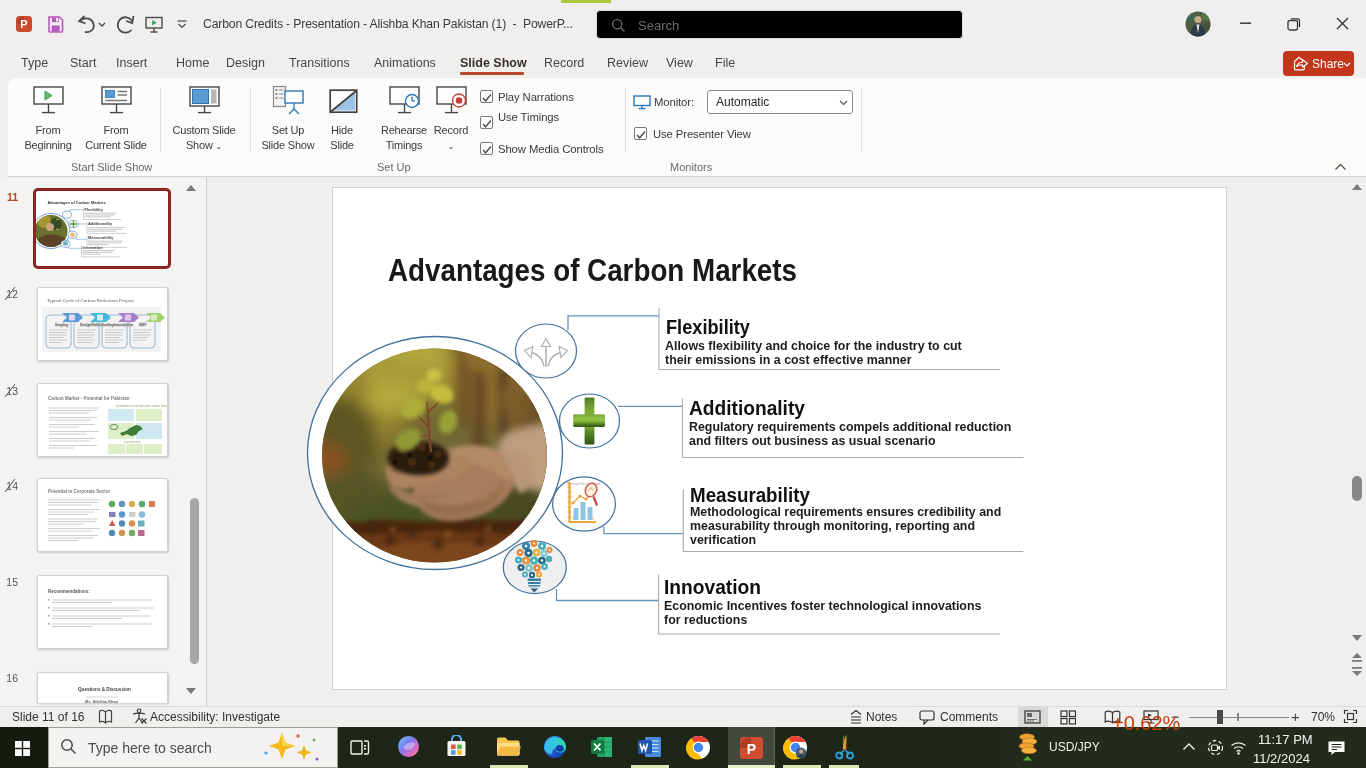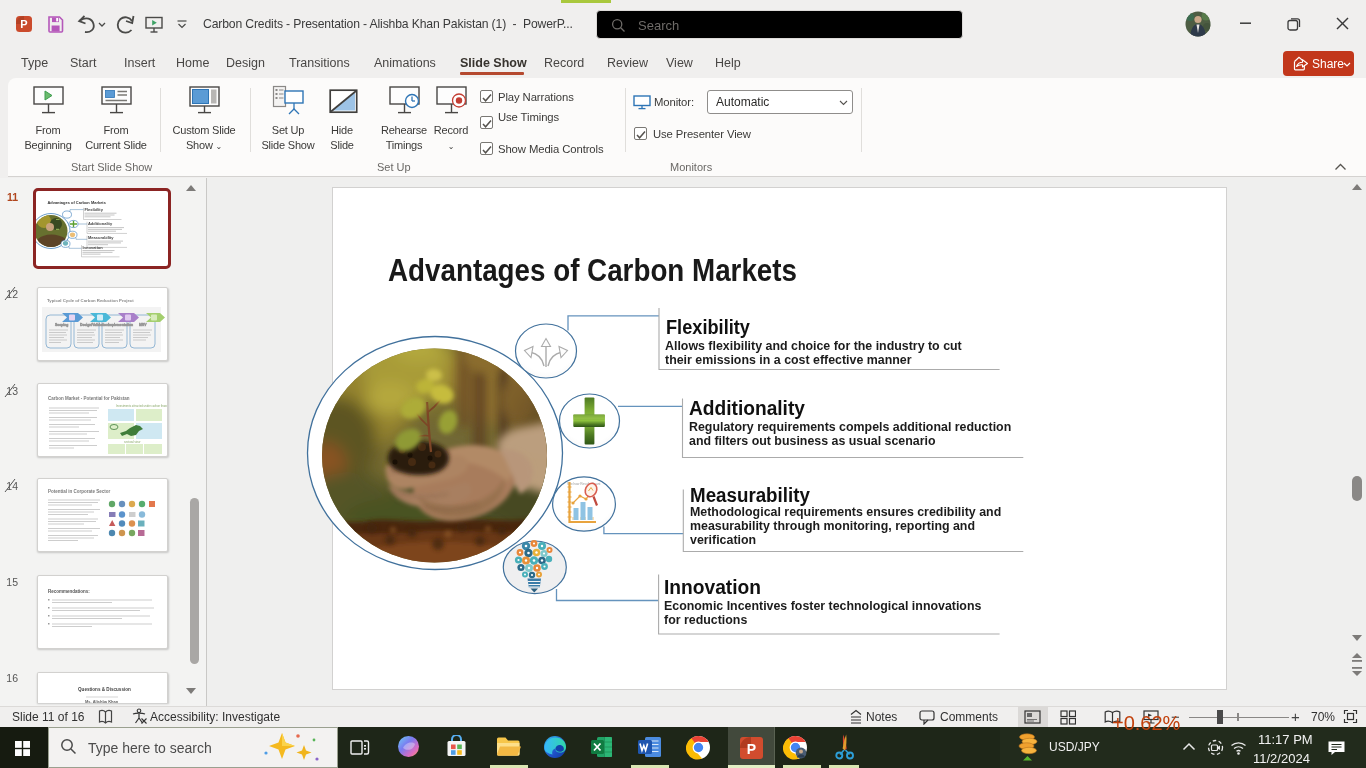--- a/index.html
+++ b/index.html
@@ -114,30 +114,30 @@
     <path d="M4 1.8 h6.5 a2 2 0 0 1 2 2 V10" fill="none" stroke="#3a3a3a" stroke-width="1.3"></path>
   </svg>
   <svg class="abs" style="left:1336px;top:17px" width="13" height="13" viewBox="0 0 13 13">
     <line x1="1" y1="1" x2="12" y2="12" stroke="#3a3a3a" stroke-width="1.4"></line>
     <line x1="12" y1="1" x2="1" y2="12" stroke="#3a3a3a" stroke-width="1.4"></line>
   </svg>
 </div>
 
 <div class="tab" style="left:21px">Type</div>
 <div class="tab" style="left:70px">Start</div>
-<div class="tab" style="left:124px">Insert</div>
+<div class="tab" style="left:116px">Insert</div>
 <div class="tab" style="left:176px">Home</div>
 <div class="tab" style="left:226px">Design</div>
 <div class="tab" style="left:289px">Transitions</div>
 <div class="tab" style="left:374px">Animations</div>
 <div class="tab" id="tabactive" style="left:460px">Slide Show</div>
 <div class="tab" style="left:544px">Record</div>
 <div class="tab" style="left:607px">Review</div>
 <div class="tab" style="left:666px">View</div>
-<div class="tab" style="left:715px">Help</div>
+<div class="tab" style="left:715px">File</div>
 <div id="tabunderline"></div>
 <div id="shareBtn">
   <svg class="abs" style="left:10px;top:5px" width="16" height="15" viewBox="0 0 16 15">
     <path d="M1.5 5.5 V13 a0.8 0.8 0 0 0 0.8 0.8 H10.5 a0.8 0.8 0 0 0 0.8-0.8 V9" fill="none" stroke="#fff" stroke-width="1.2"></path>
     <path d="M1.5 5.5 L6 1.2 L10.8 5.5" fill="none" stroke="#fff" stroke-width="1.2"></path>
     <path d="M3.5 10.5 C4.5 7.5 6.5 6.2 9.5 6.2 V3.8 L14.5 7.5 L9.5 11 V8.8 C7 8.7 5 9 3.5 10.5 Z" fill="#c2371b" stroke="#fff" stroke-width="1.1" stroke-linejoin="round"></path>
   </svg>
   <span class="abs" style="left:29px;top:5.5px;font-size:12px;">Share</span>
   <svg class="abs" style="left:60px;top:10.5px" width="8" height="6" viewBox="0 0 8 6">
       <path d="M1 1 l3 3 l3 -3" fill="none" stroke="#fff" stroke-width="1.2"></path>

